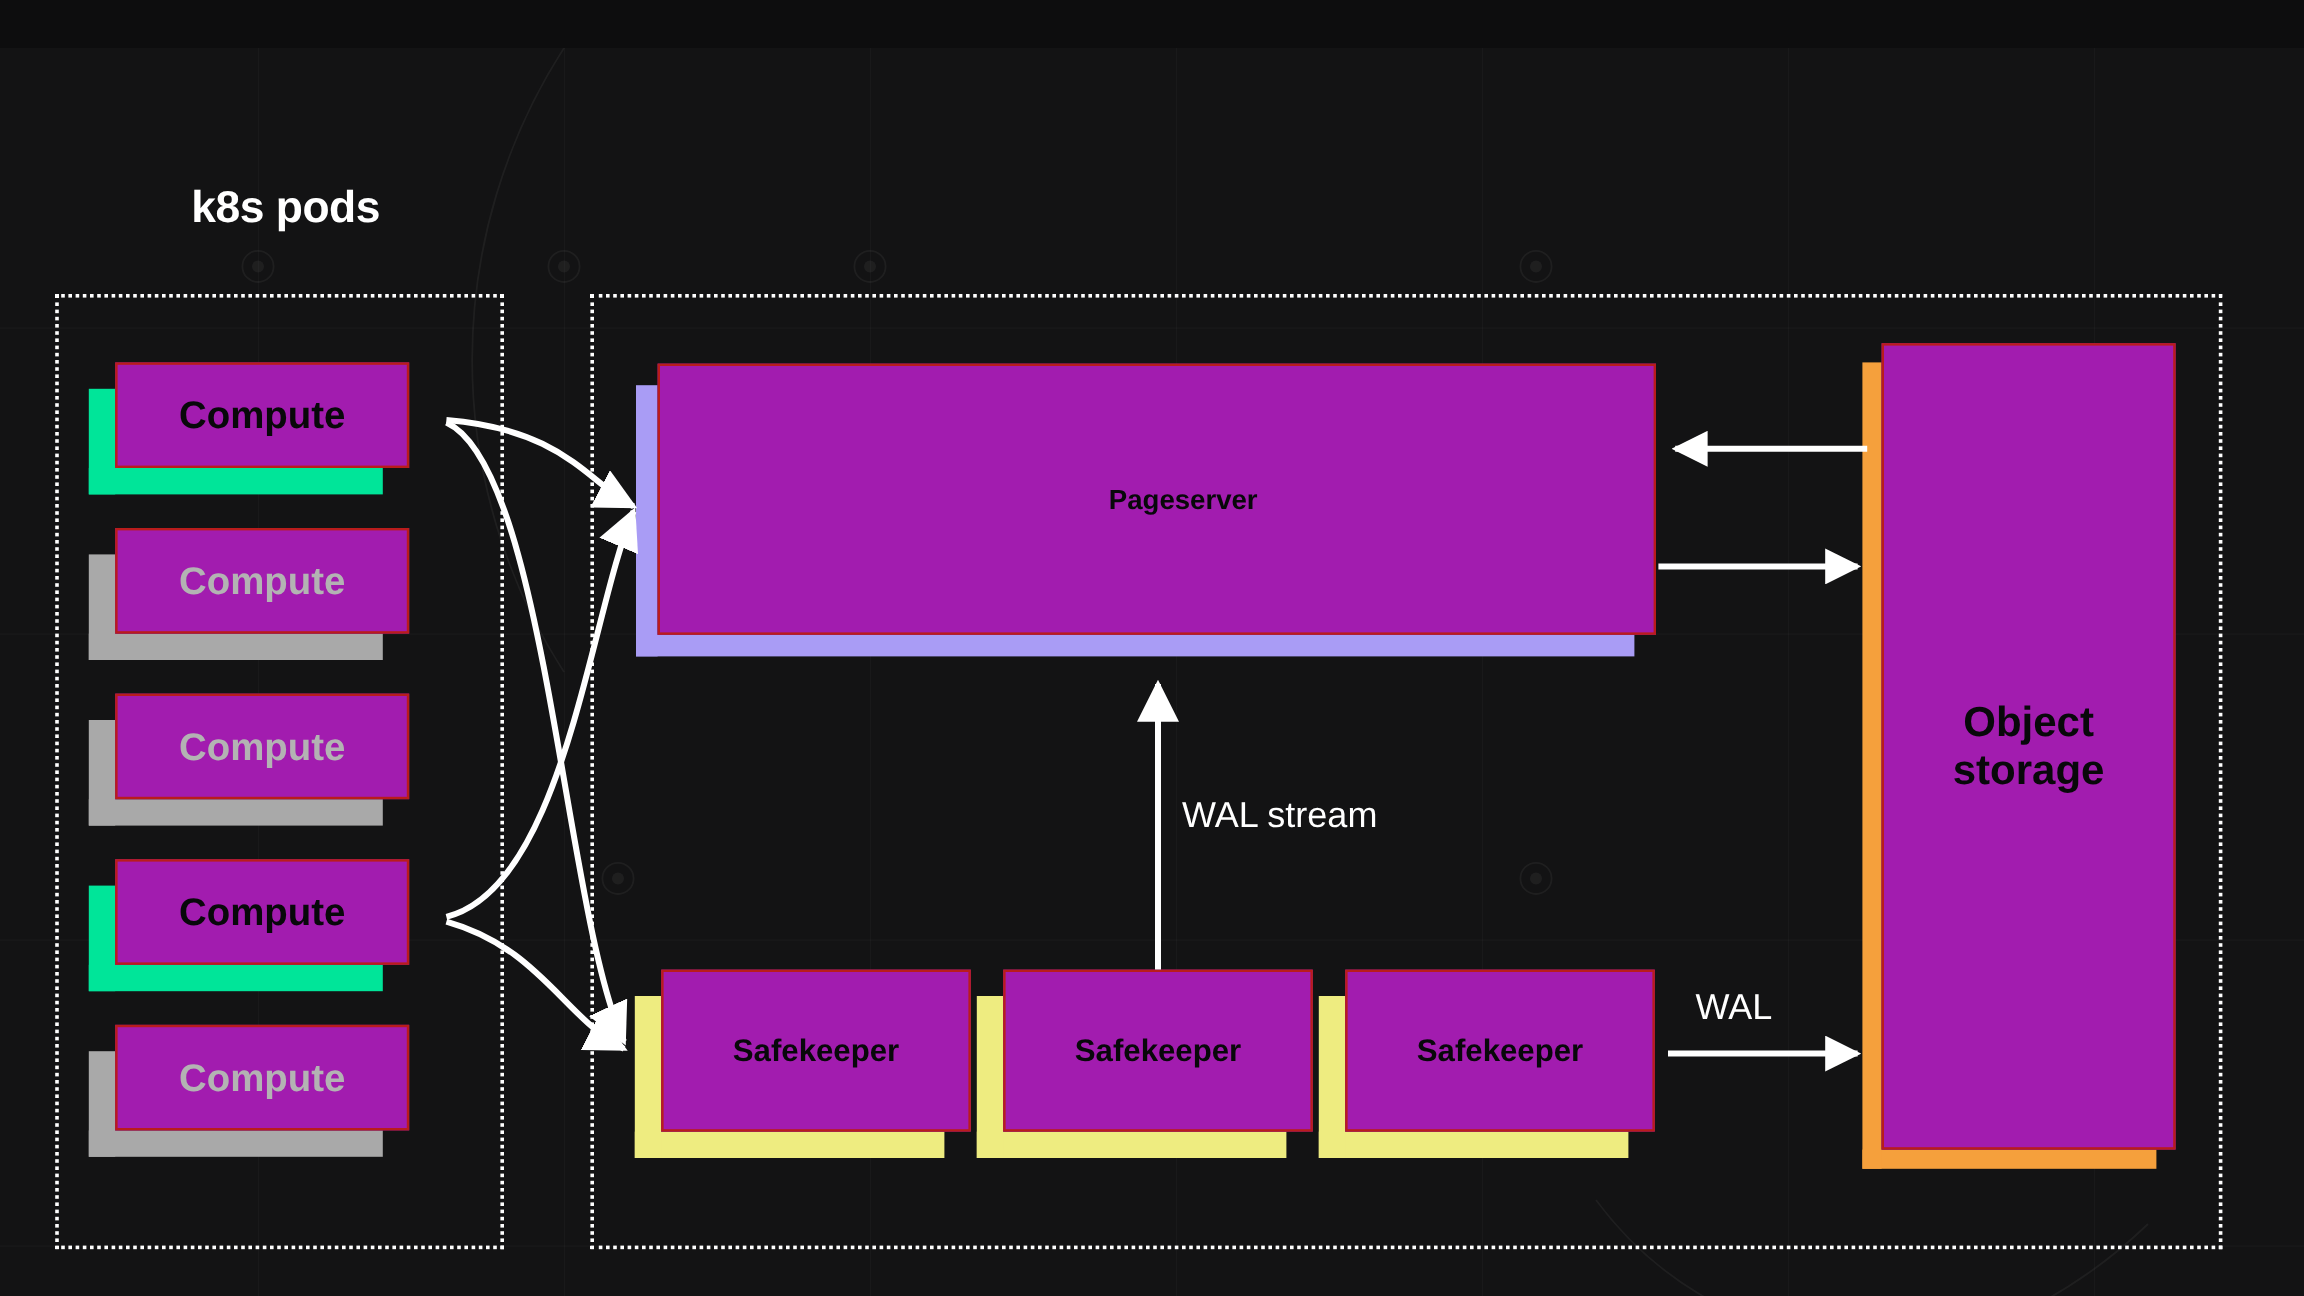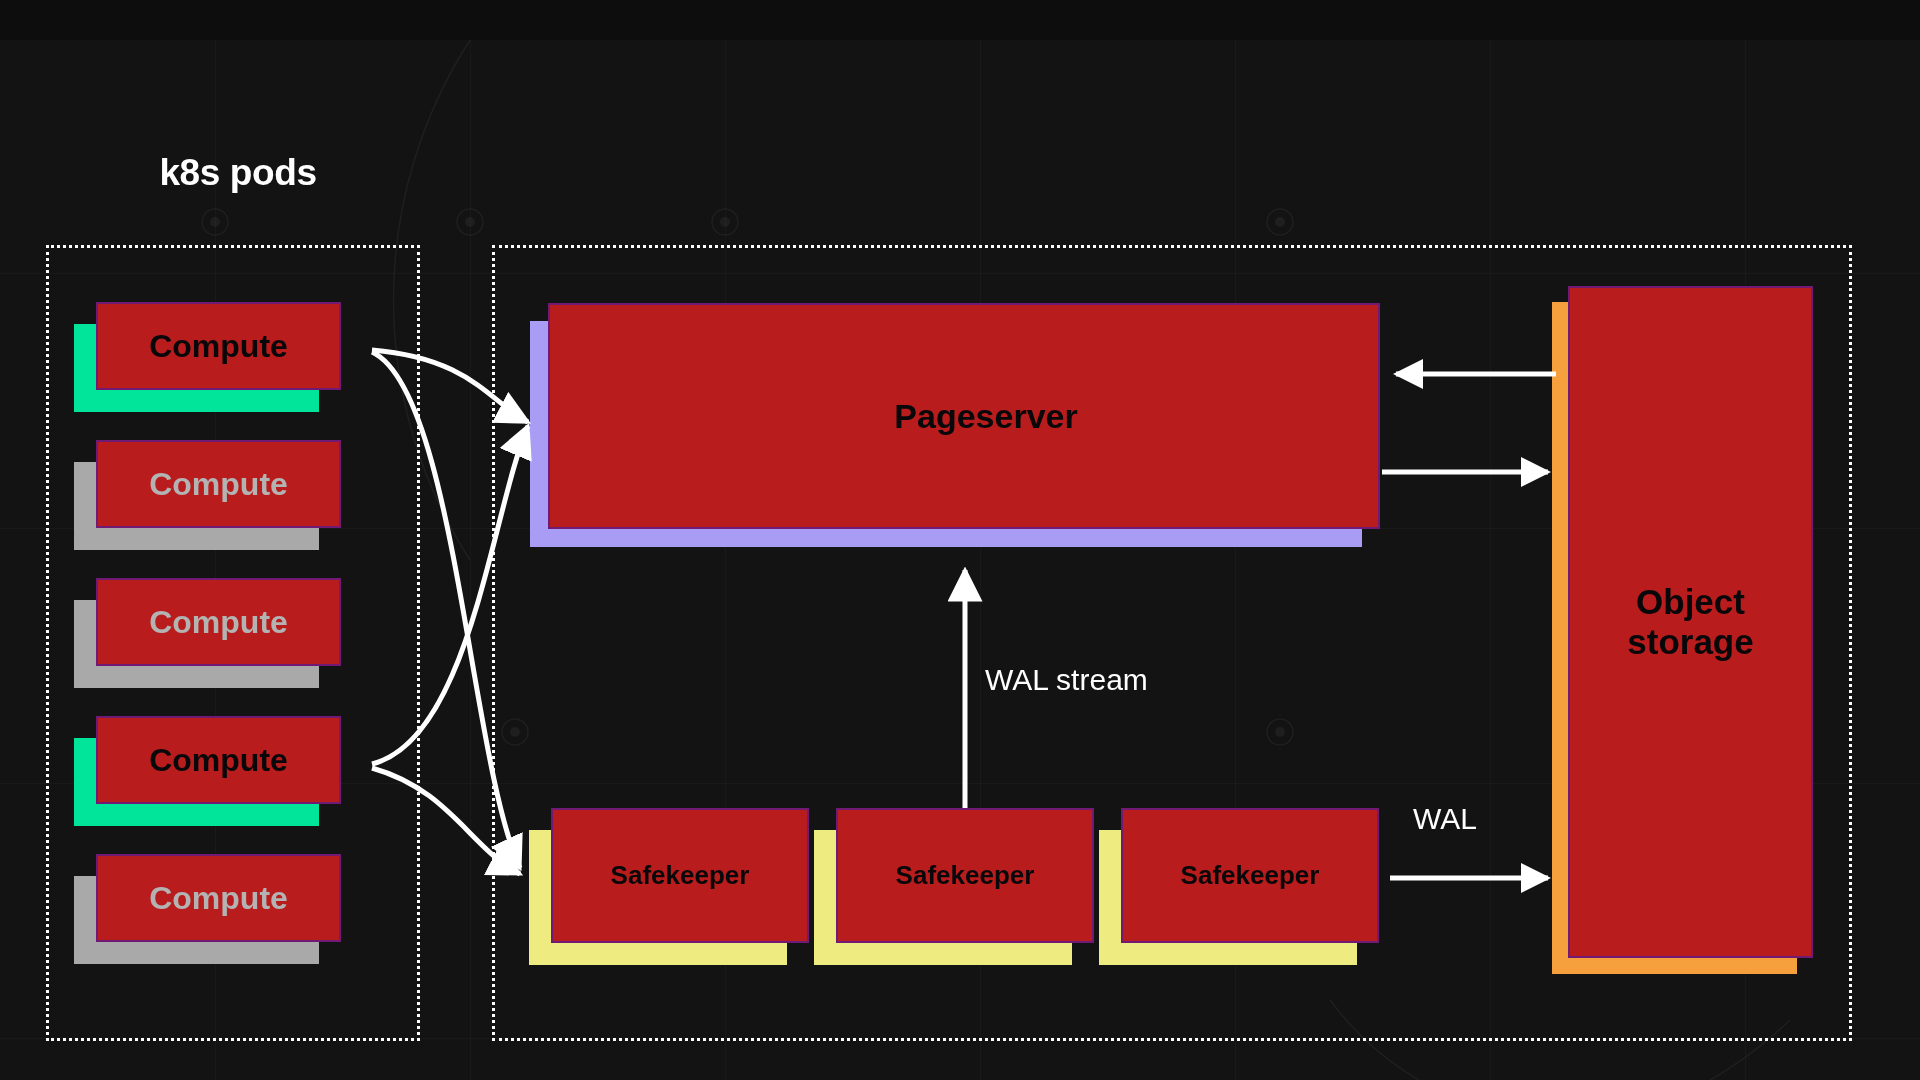--- a/index.html
+++ b/index.html
@@ -61,41 +61,41 @@
     position: absolute;
     left: -22px;
     top: 22px;
     width: 100%;
     height: 100%;
     box-sizing: border-box;
   }
   .node .face {
     position: absolute;
     inset: 0;
-    background: #b91c1c;
-    border: 2px solid #701a75;
+    background: #a21caf;
+    border: 2px solid #b91c1c;
     box-sizing: border-box;
     display: flex;
     align-items: center;
     justify-content: center;
     color: #08080a;
     font-weight: bold;
     line-height: 1.14;
   }
   .node.muted .face {
     color: #b3b3b3;
   }
 
   
   .compute .face { font-size: 32px; }
   .compute { width: 245px; height: 88px; }
 
   
   #node-pageserver { left: 548px; top: 263px; width: 832px; height: 226px; }
-  #node-pageserver .face { font-size: 34px; padding-left: 44px; }
+  #node-pageserver .face { font-size: 23px; padding-left: 44px; }
   #node-pageserver .shadow { left: -18px; top: 18px; }
 
   
   .safekeeper { width: 258px; height: 135px; }
   .safekeeper .face { font-size: 26px; }
   .safekeeper .shadow { left: -22px; top: 22px; }
 
   
   #node-objectstorage { left: 1568px; top: 246px; width: 245px; height: 672px; }
   #node-objectstorage .face { font-size: 35px; flex-direction: column; }
@@ -224,15 +224,15 @@
     <path d="M 965 768 L 965 530" stroke="#ffffff" stroke-width="5" fill="none" marker-end="url(#arrow)"></path>
 
     <path d="M 1556 334 L 1396 334" stroke="#ffffff" stroke-width="5" fill="none" marker-end="url(#arrow-sm)"></path>
 
     <path d="M 1382 432 L 1548 432" stroke="#ffffff" stroke-width="5" fill="none" marker-end="url(#arrow-sm)"></path>
 
     <path d="M 1390 838 L 1548 838" stroke="#ffffff" stroke-width="5" fill="none" marker-end="url(#arrow-sm)"></path>
   </svg>
 
   <div class="edge-label" style="left:985px; top:623px;">WAL stream</div>
-  <div class="edge-label" style="left:1413px; top:762px;">WAL</div>
+  <div class="edge-label" style="left:1413px; top:783px;">WAL</div>
 
 </div>
 
 </body></html>

